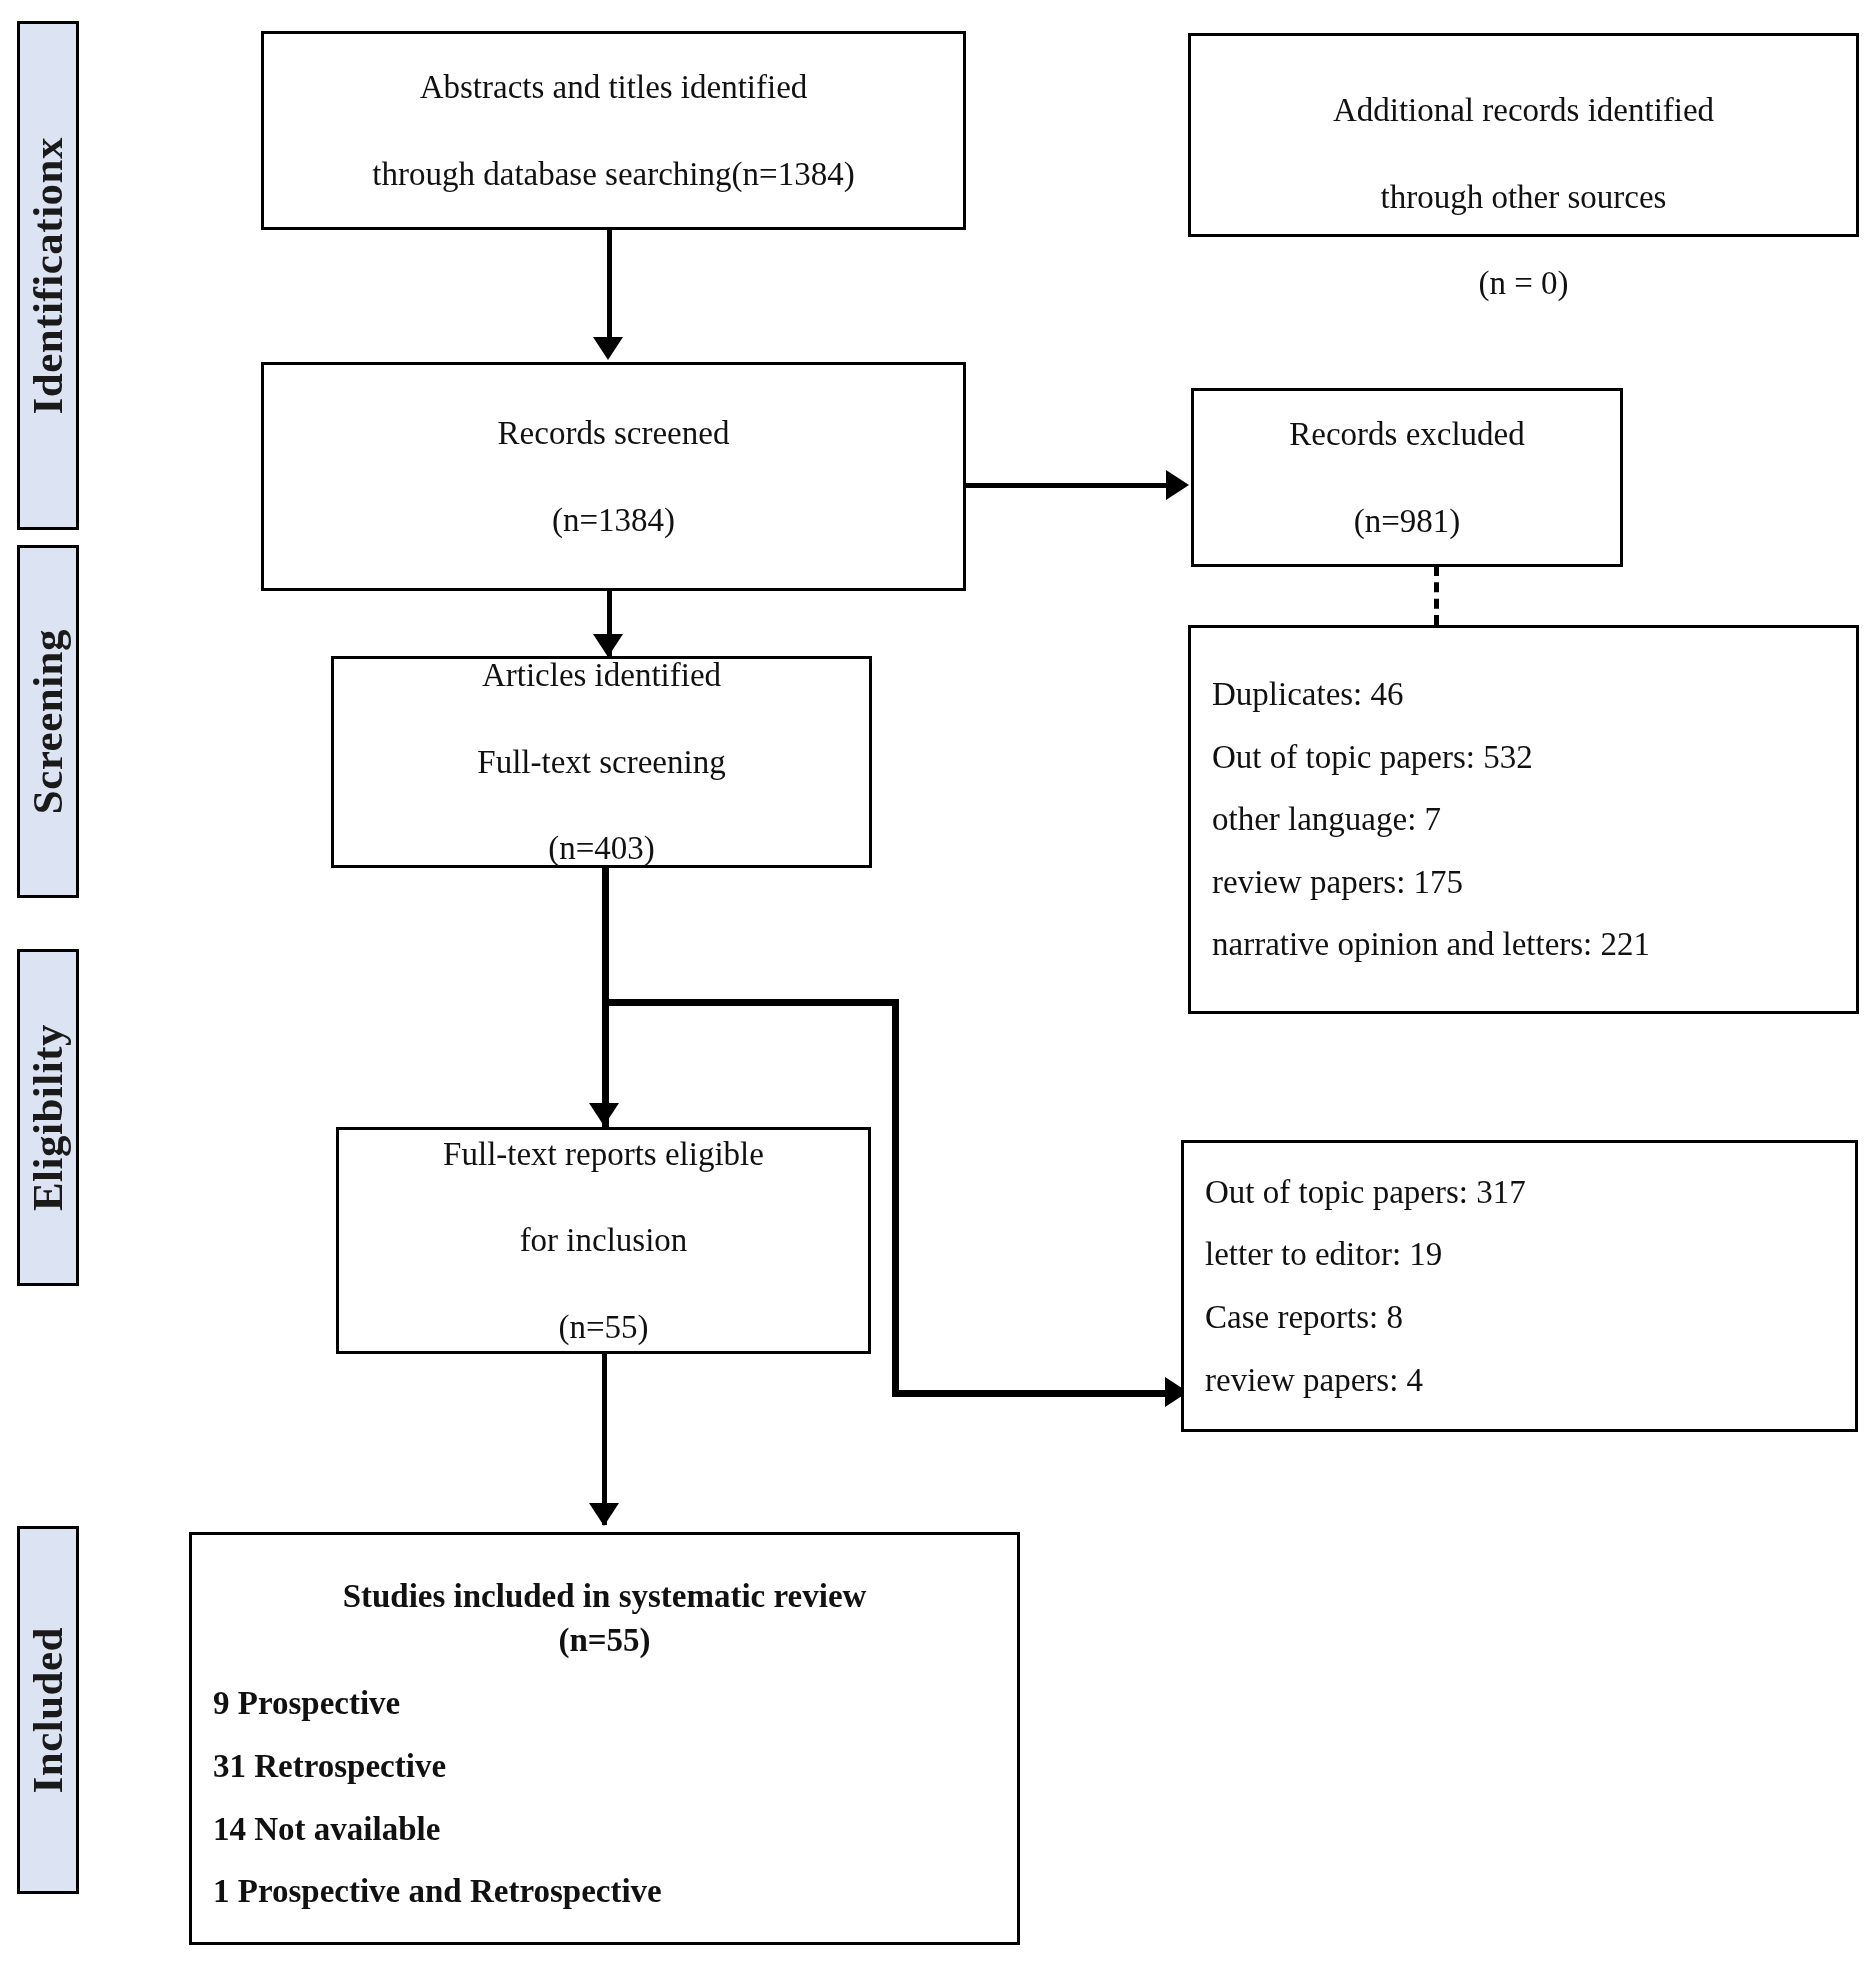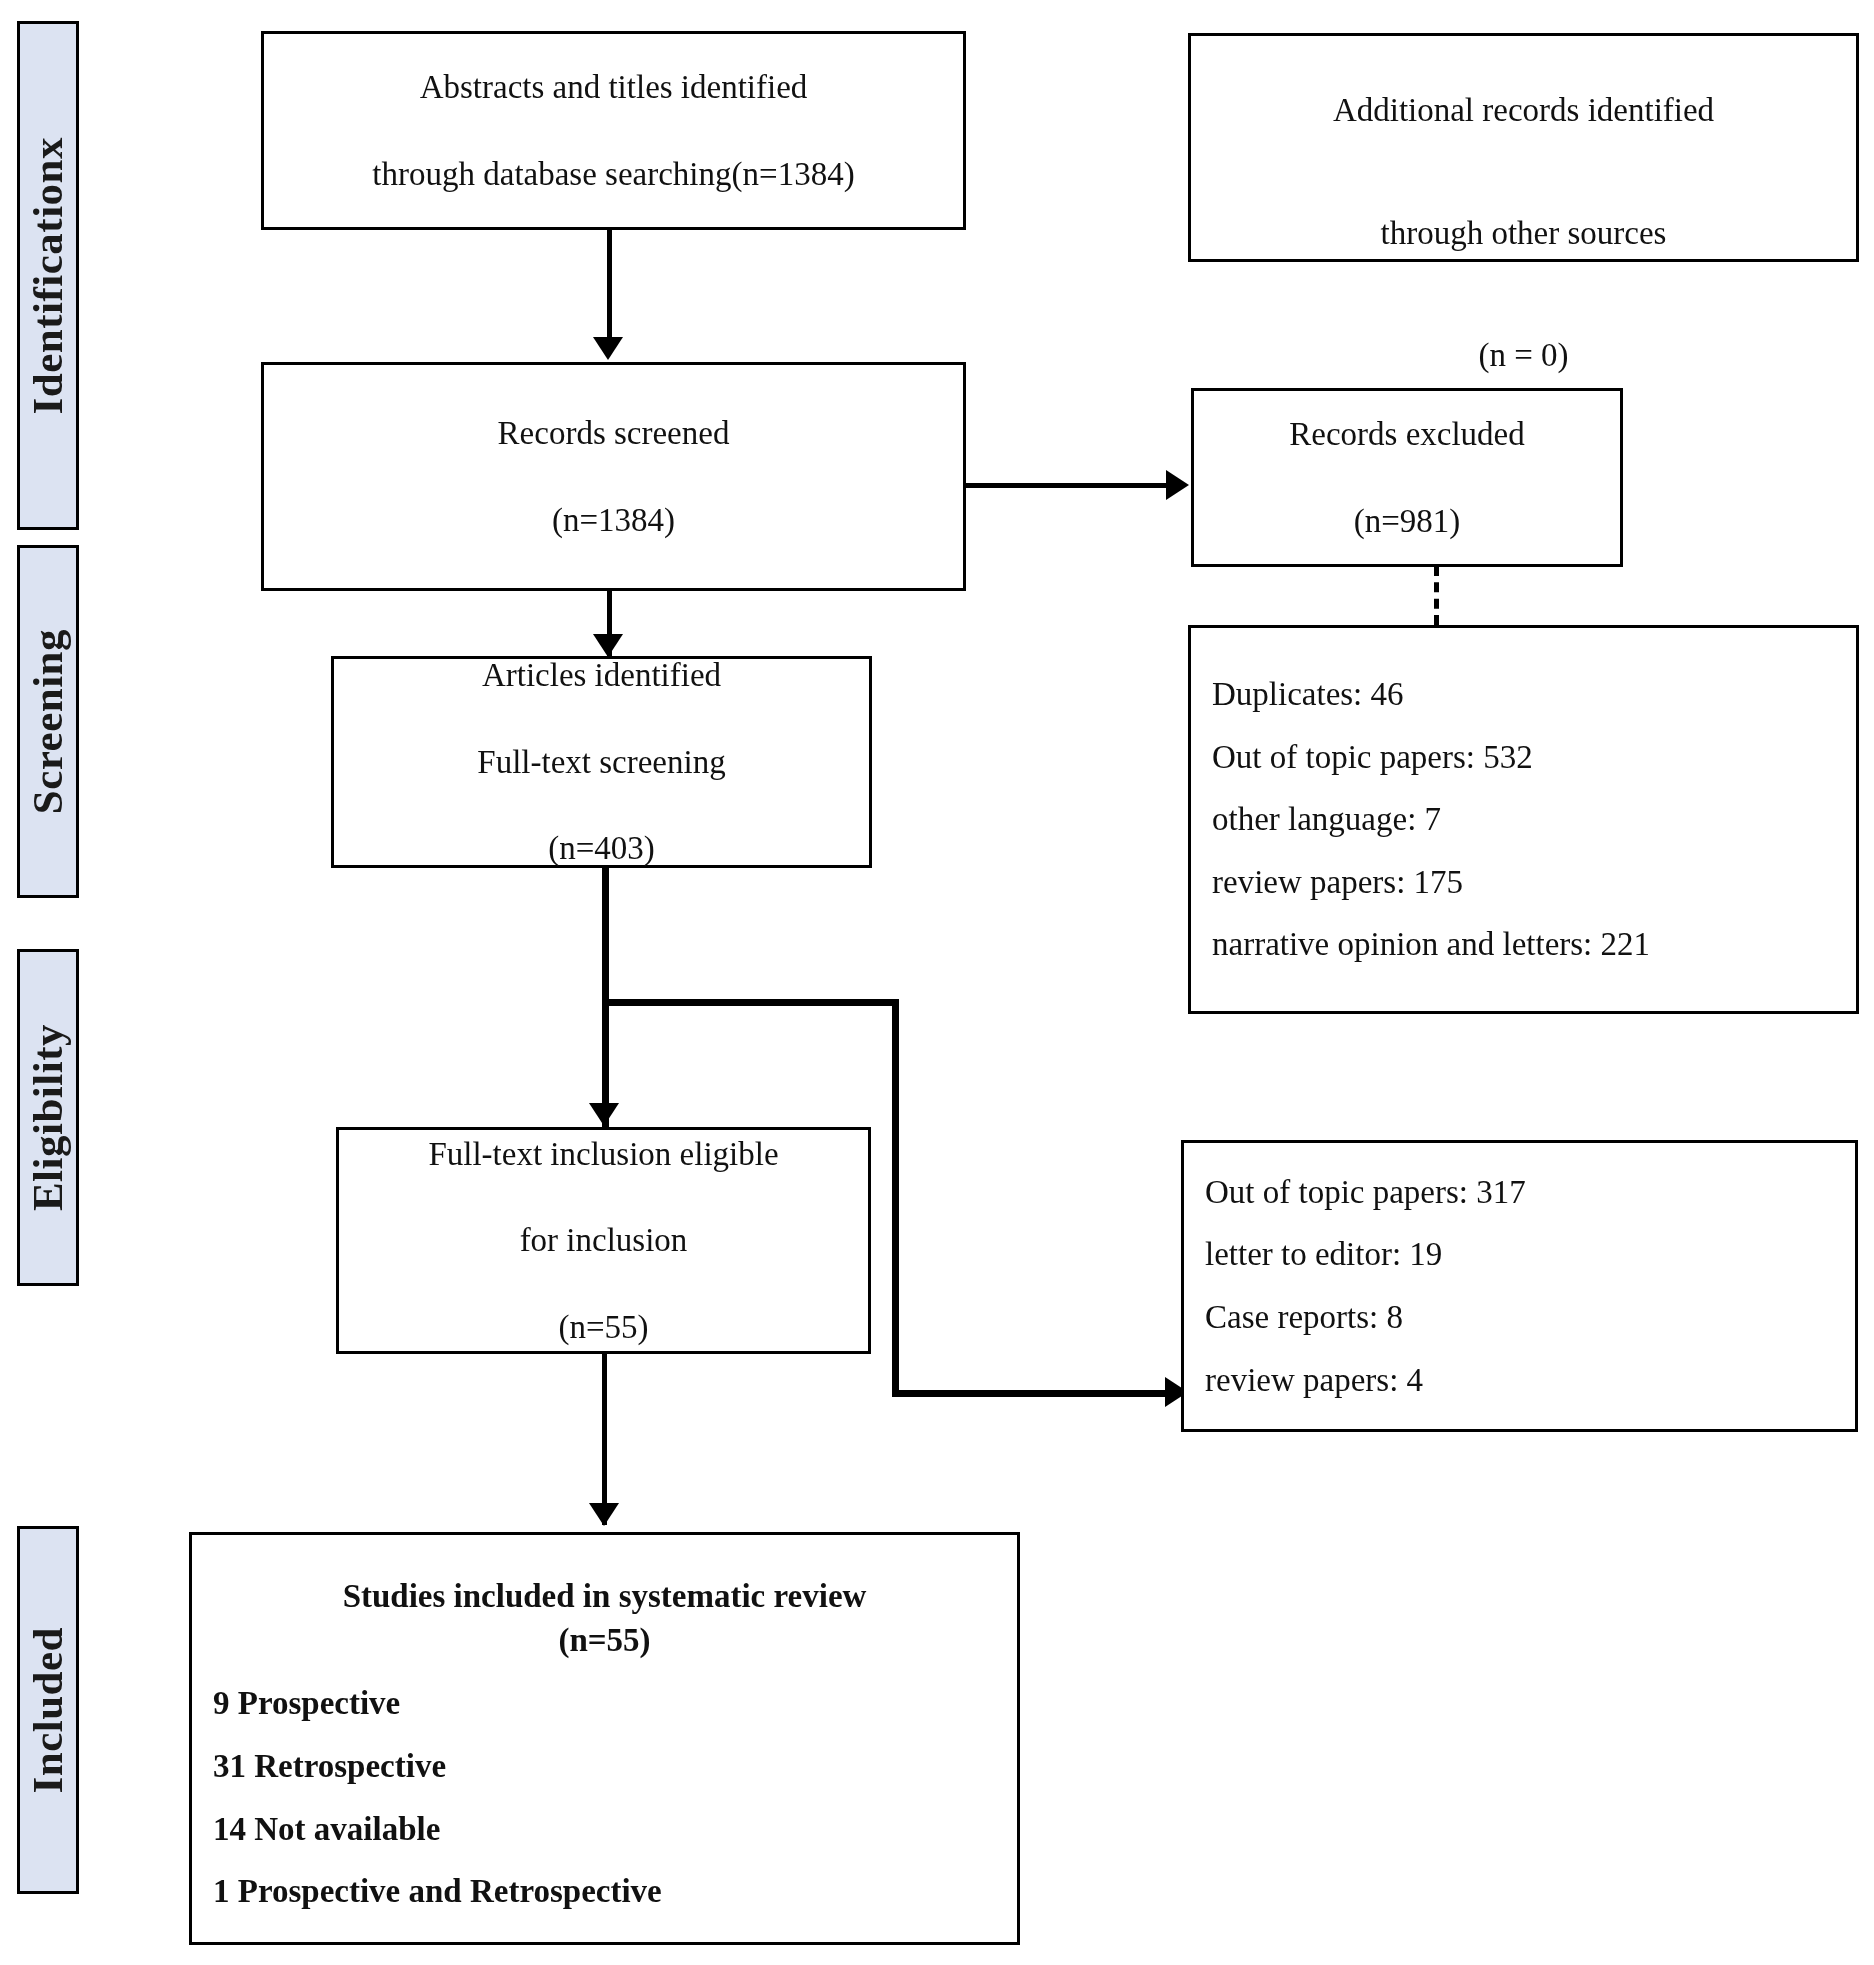--- a/index.html
+++ b/index.html
@@ -113,21 +113,21 @@
 
   <div class="stage-label" style="left:16.6px; top:1526px; width:62px; height:368px;">
     <span class="vtext">Included</span>
   </div>
 
   <div class="node center" style="left:261px; top:31px; width:705px; height:199px;">
     <div class="line">Abstracts and titles identified</div>
     <div class="line">through database searching(n=1384)</div>
   </div>
 
-  <div class="node center" style="left:1188px; top:33px; width:671px; height:229px; justify-content:flex-start; padding-top:31px;gap:36px;">
+  <div class="node center" style="left:1188px; top:33px; width:671px; height:204px; justify-content:flex-start; padding-top:31px;">
     <div class="line">Additional records identified</div>
     <div class="line">through other sources</div>
     <div class="line">(n = 0)</div>
   </div>
 
   <div class="conn v" style="left:607px; top:230px; height:116px;"></div>
   <div class="arrow-down" style="left:593px; top:337px;"></div>
 
   <div class="node center" style="left:261px; top:362px; width:705px; height:229px;">
     <div class="line">Records screened</div>
@@ -163,21 +163,21 @@
 
   <div class="conn thick-v" style="left:602px; top:867px; height:262px;"></div>
   <div class="arrow-down" style="left:589px; top:1103px;"></div>
 
   <div class="conn thick-h" style="left:602px; top:999px; width:297px;"></div>
   <div class="conn thick-v" style="left:892px; top:999px; height:398px;"></div>
   <div class="conn thick-h" style="left:892px; top:1390px; width:282px;"></div>
   <div class="arrow-right" style="left:1165px; top:1377px;"></div>
 
   <div class="node center" style="left:336px; top:1127px; width:535px; height:227px;">
-    <div class="line">Full-text inclusion eligible</div>
+    <div class="line">Full-text reports eligible</div>
     <div class="line">for inclusion</div>
     <div class="line">(n=55)</div>
   </div>
 
   <div class="node left" style="left:1181px; top:1140px; width:677px; height:292px;">
     <div class="line">Out of topic papers: 317</div>
     <div class="line">letter to editor: 19</div>
     <div class="line">Case reports: 8</div>
     <div class="line">review papers: 4</div>
   </div>

